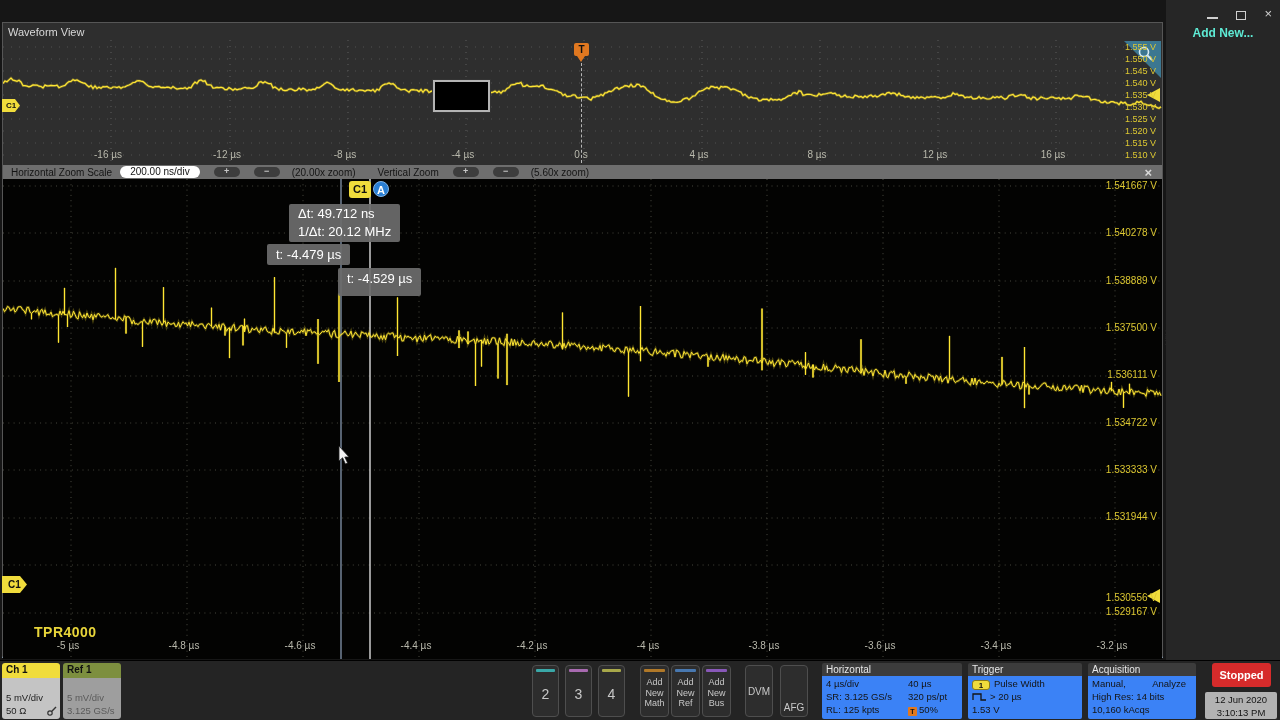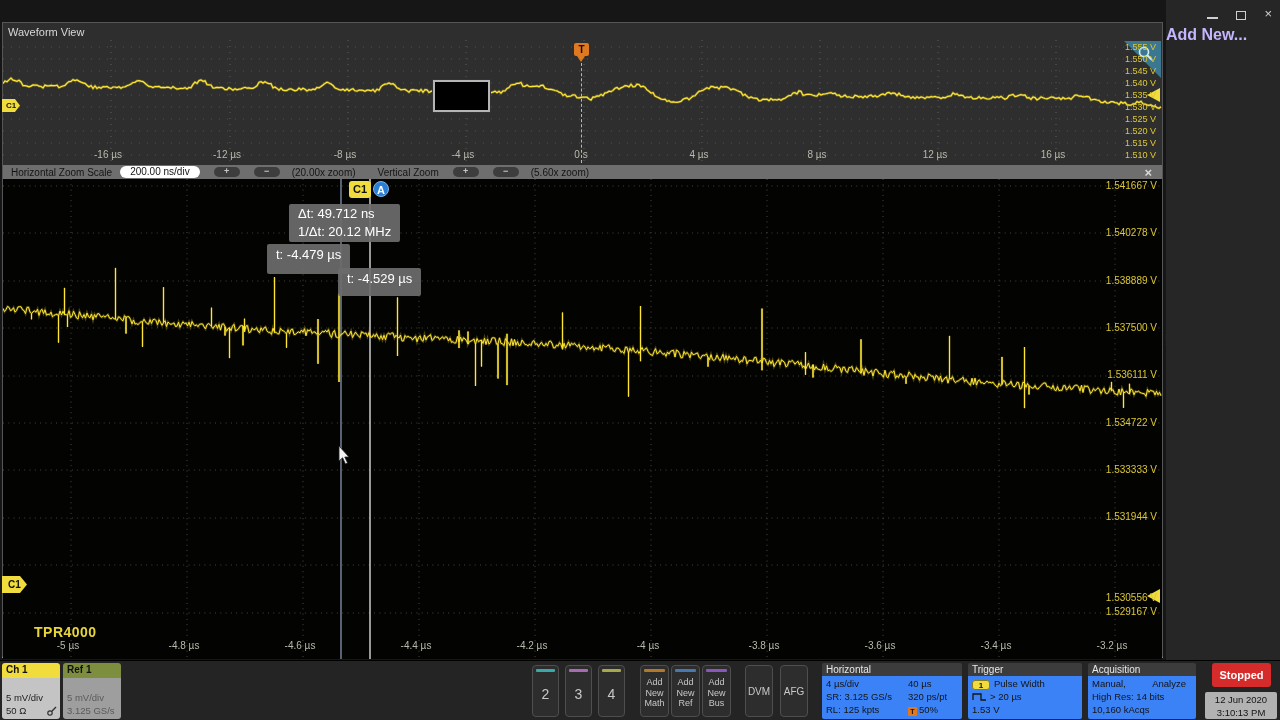--- a/index.html
+++ b/index.html
@@ -57,21 +57,21 @@
   .readout { position:absolute; background:rgba(108,108,108,.93); color:#fff;
     font-size:13px; border-radius:2px; padding:1px 9px; white-space:nowrap; }
   .cursor-badge-c1 { background:#f0dc3c; color:#111; font-weight:bold; font-size:11px;
     text-align:center; line-height:17px; border-radius:3px; }
   .cursor-badge-a { background:#2a7fd4; color:#fff; font-weight:bold; font-size:11px;
     text-align:center; line-height:16px; border-radius:50%; border:1px solid #7fb3e8; }
   .model-label { color:#e8d53a; font-size:14px; font-weight:bold; letter-spacing:.5px; }
 
   
   .right-panel { left:1166px; top:0; width:114px; height:660px; background:#262626; }
-  .rp-title { text-align:left; color:#c4b5fd; font-size:16px; font-weight:bold; margin-top:26px; }
+  .rp-title { text-align:center; color:#5eead4; font-size:12px; font-weight:bold; margin-top:26px; }
   .rp-grid { display:grid; grid-template-columns:1fr 1fr; gap:9px 6px; padding:10px 7px 0 9px; }
   .rp-btn { background:#323232; border:1px solid #5a5a5a; border-radius:4px; color:#e8e8e8;
     font-size:11px; text-align:center; padding:3px 1px; min-height:22px;
     display:flex; align-items:center; justify-content:center; white-space:pre-line; line-height:13px; }
 
   
   .bottom-bar { left:0; top:660px; width:1280px; height:60px; background:#242424; border-top:1px solid #000; }
   .badge-card { position:absolute; top:2px; width:58px; height:56px; border-radius:3px; overflow:hidden; }
   .badge-head { height:15px; font-size:10px; font-weight:bold; color:#111; padding:1px 4px; }
   .badge-body { height:41px; font-size:9.5px; color:#222; padding:14px 4px; line-height:12.5px; position:relative; }
@@ -181,21 +181,21 @@
       <path d="M0.0,129.4L1.5,132.6L3.0,130.6L4.5,127.5L6.0,128.3L7.5,131.6L9.0,130.8L10.5,128.7L12.0,133.1L13.5,131.5L15.0,128.0L16.5,127.6L18.0,127.8L19.5,130.6L21.0,131.6L22.5,134.6L24.0,128.4L25.5,128.2L27.0,133.1L28.5,134.6L28.5,140.3L28.5,134.6L30.0,132.8L31.5,131.9L33.0,133.2L34.5,130.2L36.0,136.5L37.5,131.6L39.0,130.4L40.5,134.5L42.0,130.8L43.5,136.2L45.0,135.1L46.5,135.8L48.0,133.1L49.5,137.8L51.0,136.3L52.5,135.7L54.0,135.1L55.5,137.0L55.5,163.6L55.5,137.0L57.0,132.0L58.5,136.0L60.0,132.2L61.5,135.6L61.5,108.9L61.5,135.6L63.0,135.6L64.5,136.4L64.5,148.0L64.5,136.4L66.0,131.6L67.5,138.4L69.0,137.3L70.5,132.2L72.0,135.5L73.5,138.9L75.0,140.0L76.5,132.7L78.0,136.4L79.5,138.7L81.0,135.6L82.5,139.1L84.0,134.0L85.5,137.7L87.0,138.7L88.5,135.0L90.0,140.8L91.5,135.5L93.0,138.3L94.5,134.8L96.0,134.7L97.5,137.4L99.0,138.2L100.5,136.7L102.0,138.2L103.5,136.7L105.0,135.6L106.5,139.1L108.0,139.8L109.5,138.5L111.0,139.6L112.5,140.2L112.5,88.9L112.5,140.2L114.0,141.5L115.5,137.8L117.0,138.4L118.5,140.7L120.0,141.8L121.5,136.7L123.0,138.3L123,154.6L123,138.3L124.5,137.7L126.0,137.8L127.5,140.4L129.0,144.9L130.5,141.0L132.0,145.0L133.5,144.6L135.0,145.5L136.5,144.1L138.0,142.7L139.5,143.1L139.5,167.8L139.5,143.1L141.0,140.2L142.5,142.8L144.0,144.6L145.5,145.2L147.0,140.6L148.5,144.4L150.0,140.7L151.5,140.1L153.0,141.6L154.5,145.7L156.0,140.7L157.5,143.3L159.0,146.3L160.5,143.7L160.5,108.2L160.5,143.7L162.0,141.6L163.5,147.6L165.0,143.0L166.5,144.6L168.0,145.4L169.5,144.7L171.0,143.9L172.5,147.5L174.0,147.2L175.5,143.3L177.0,148.4L178.5,145.3L180.0,142.8L181.5,144.6L183.0,144.0L184.5,146.8L186.0,143.2L187.5,147.7L189.0,142.5L190.5,145.3L192.0,146.8L193.5,145.8L195.0,147.7L196.5,145.3L198.0,145.0L199.5,144.9L201.0,147.7L202.5,149.9L204.0,145.7L205.5,144.6L207.0,145.5L208.5,147.5L208.5,128.7L208.5,147.5L210.0,149.6L211.5,147.0L213.0,145.7L214.5,149.4L216.0,145.4L217.5,151.2L219.0,145.3L220.5,144.8L222.0,147.7L222,156.6L222,147.7L223.5,152.3L225.0,149.6L226.5,148.8L226.5,179.1L226.5,148.8L228.0,151.7L229.5,147.2L231.0,145.3L232.5,152.0L234.0,151.1L235.5,149.9L237.0,147.2L238.5,146.5L240.0,146.9L240,166.4L240,146.9L241.5,153.0L241.5,139.7L241.5,153.0L243.0,146.9L244.5,146.7L246.0,153.6L247.5,153.1L249.0,149.2L250.5,150.6L252.0,150.6L253.5,148.6L255.0,152.0L256.5,153.8L258.0,148.8L259.5,151.5L261.0,149.1L262.5,147.9L264.0,151.9L265.5,153.4L267.0,153.3L268.5,155.4L270.0,149.2L271.5,153.4L271.5,98.2L271.5,153.4L273.0,153.2L274.5,154.8L276.0,154.9L277.5,149.3L279.0,151.4L280.5,151.8L282.0,153.4L283.5,154.8L283.5,168.7L283.5,154.8L285.0,150.7L286.5,154.9L288.0,150.6L289.5,150.0L291.0,155.5L292.5,155.4L294.0,153.8L295.5,152.9L297.0,153.8L298.5,151.0L300.0,153.2L301.5,149.7L303.0,156.8L304.5,150.8L306.0,152.0L307.5,150.3L309.0,154.4L310.5,153.1L312.0,152.9L313.5,155.0L315.0,153.9L315,140.1L315,184.8L315,153.9L316.5,155.6L318.0,154.0L319.5,152.3L321.0,153.0L322.5,151.4L324.0,153.0L325.5,150.7L327.0,156.1L328.5,158.5L330.0,153.3L331.5,151.4L333.0,157.9L334.5,158.6L336.0,158.8L336,114.4L336,203.0L336,158.8L337.5,155.8L339.0,155.1L340.5,154.0L342.0,151.9L343.5,154.7L345.0,156.9L346.5,155.7L348.0,152.1L349.5,158.6L351.0,155.8L352.5,153.1L354.0,155.5L355.5,156.8L357.0,158.6L358.5,152.8L360.0,153.6L361.5,154.7L363.0,154.0L364.5,157.6L366.0,153.6L367.5,157.8L369.0,158.2L370.5,155.6L372.0,157.8L373.5,154.7L375.0,157.9L376.5,160.3L378.0,156.6L379.5,160.6L381.0,156.3L382.5,160.7L384.0,155.6L385.5,154.0L387.0,155.3L388.5,154.2L390.0,153.9L391.5,158.8L393.0,156.2L394.5,158.0L394.5,118.5L394.5,176.9L394.5,158.0L396.0,159.0L397.5,156.1L399.0,162.0L400.5,161.8L402.0,156.5L403.5,158.3L405.0,157.3L406.5,158.3L408.0,158.5L409.5,160.9L411.0,159.0L412.5,157.1L414.0,162.8L415.5,158.5L417.0,156.8L418.5,161.1L420.0,162.3L421.5,156.1L423.0,160.9L424.5,157.8L426.0,157.0L427.5,155.6L429.0,161.5L430.5,160.3L432.0,157.3L433.5,158.3L435.0,158.0L436.5,160.5L438.0,159.2L439.5,157.8L441.0,159.8L442.5,157.8L444.0,158.4L445.5,162.0L447.0,159.2L448.5,163.4L450.0,162.6L451.5,164.2L453.0,163.7L454.5,157.4L456.0,162.8L456,151.4L456,169.1L456,162.8L457.5,158.1L459.0,162.3L460.5,158.8L462.0,159.9L463.5,161.8L465.0,165.1L465,152.5L465,165.1L466.5,162.6L468.0,162.1L469.5,161.2L471.0,160.0L472.5,165.4L472.5,206.9L472.5,165.4L474.0,159.5L475.5,162.7L477.0,161.6L478.5,161.1L478.5,187.5L478.5,161.1L480.0,164.5L481.5,159.3L483.0,165.5L484.5,160.0L486.0,165.1L487.5,163.3L489.0,159.0L490.5,158.7L492.0,159.2L493.5,165.2L495.0,164.9L495,199.5L495,164.9L496.5,158.8L498.0,164.5L499.5,164.7L501.0,166.6L502.5,159.6L504.0,162.4L504,154.8L504,206.1L504,162.4L505.5,163.7L507.0,166.6L508.5,159.8L510.0,166.7L511.5,160.5L513.0,166.2L514.5,162.6L516.0,166.6L517.5,166.2L519.0,161.0L520.5,163.2L522.0,165.6L523.5,165.6L525.0,166.9L526.5,165.0L528.0,166.6L529.5,162.5L531.0,161.6L532.5,165.5L534.0,164.7L535.5,167.6L537.0,165.1L538.5,163.2L540.0,166.2L541.5,167.0L543.0,164.3L544.5,166.8L546.0,162.6L547.5,162.0L549.0,164.2L550.5,168.8L552.0,168.9L553.5,166.2L555.0,167.0L556.5,163.7L558.0,165.7L559.5,170.2L559.5,133.6L559.5,170.2L561.0,164.2L562.5,169.1L564.0,166.1L565.5,162.9L567.0,167.1L568.5,164.2L570.0,165.5L571.5,164.3L573.0,166.3L574.5,167.6L576.0,165.2L577.5,170.6L579.0,168.5L580.5,166.7L582.0,167.9L583.5,170.8L585.0,167.9L586.5,169.6L588.0,169.2L589.5,167.2L591.0,171.3L592.5,168.9L594.0,169.4L595.5,170.5L597.0,166.5L598.5,172.1L600.0,165.8L601.5,167.5L603.0,168.1L604.5,166.5L606.0,165.9L607.5,170.0L609.0,168.8L610.5,172.0L612.0,172.5L613.5,169.2L615.0,169.0L616.5,170.2L618.0,173.3L619.5,172.4L621.0,174.4L622.5,168.1L624.0,168.4L625.5,174.0L625.5,217.6L625.5,174.0L627.0,169.3L628.5,172.2L630.0,168.5L631.5,172.7L633.0,173.8L634.5,171.5L636.0,174.5L637.5,171.6L637.5,127.1L637.5,182.2L637.5,171.6L639.0,168.4L640.5,171.8L642.0,170.2L643.5,168.9L645.0,172.3L646.5,174.6L648.0,175.7L649.5,176.5L651.0,172.7L652.5,169.6L654.0,174.7L655.5,173.9L657.0,171.4L658.5,173.6L660.0,175.4L661.5,174.4L663.0,177.3L664.5,173.0L666.0,175.1L667.5,172.4L669.0,171.7L670.5,171.3L672.0,178.1L673.5,171.0L675.0,172.0L676.5,174.4L678.0,178.8L679.5,178.6L681.0,172.4L682.5,175.3L684.0,173.4L685.5,175.3L687.0,178.8L688.5,173.1L690.0,175.7L691.5,175.4L693.0,174.5L694.5,173.9L696.0,178.2L697.5,179.7L699.0,176.8L700.5,176.2L702.0,176.4L703.5,174.9L705.0,178.5L705,187.7L705,178.5L706.5,180.7L708.0,175.6L709.5,180.6L711.0,181.5L712.5,180.0L714.0,176.0L715.5,179.3L717.0,181.7L718.5,178.4L720.0,175.3L721.5,181.2L723.0,176.5L724.5,181.2L726.0,176.9L727.5,179.7L729.0,180.1L730.5,178.7L732.0,181.0L733.5,177.4L735.0,179.7L736.5,183.9L738.0,181.6L739.5,182.4L741.0,177.7L742.5,178.4L744.0,184.9L745.5,181.8L747.0,181.5L748.5,181.6L750.0,182.4L751.5,178.5L753.0,178.3L754.5,183.9L756.0,183.6L757.5,181.2L759.0,184.1L759,129.6L759,191.3L759,184.1L760.5,179.2L762.0,179.9L763.5,183.7L765.0,185.6L766.5,181.4L768.0,184.8L769.5,181.5L771.0,187.6L772.5,184.9L774.0,182.6L775.5,180.7L777.0,186.1L778.5,180.8L780.0,182.1L781.5,183.4L783.0,187.8L784.5,186.7L786.0,181.9L787.5,183.0L789.0,181.4L790.5,182.8L792.0,185.2L793.5,183.4L795.0,182.3L796.5,186.0L798.0,183.2L799.5,188.6L801.0,186.8L802.5,190.7L802.5,173.2L802.5,195.8L802.5,190.7L804.0,187.2L805.5,184.0L807.0,189.1L808.5,189.1L810.0,185.7L810,198.5L810,185.7L811.5,190.9L813.0,187.7L814.5,190.1L816.0,190.4L817.5,191.1L819.0,190.6L820.5,185.1L822.0,191.1L823.5,186.9L825.0,191.7L826.5,191.1L828.0,192.4L829.5,191.5L831.0,188.9L832.5,185.8L834.0,188.7L835.5,187.8L837.0,188.8L838.5,193.5L840.0,188.3L841.5,188.3L843.0,192.4L844.5,193.5L846.0,188.5L847.5,188.6L849.0,187.5L850.5,192.2L852.0,192.7L853.5,188.6L855.0,190.8L856.5,192.9L858.0,194.2L858,160.3L858,194.2L859.5,189.7L861.0,196.4L862.5,189.3L864.0,192.0L865.5,194.3L867.0,192.8L868.5,191.5L870.0,197.0L871.5,191.3L873.0,190.3L874.5,191.5L876.0,194.6L877.5,194.7L879.0,196.2L880.5,198.3L882.0,191.2L883.5,197.6L885.0,198.7L886.5,194.1L888.0,192.5L889.5,193.7L891.0,191.7L892.5,199.3L894.0,196.7L895.5,198.5L897.0,194.9L898.5,195.2L900.0,198.8L901.5,196.7L903.0,198.4L903,204.8L903,198.4L904.5,197.4L906.0,192.9L907.5,195.1L909.0,196.6L910.5,200.1L912.0,195.3L913.5,197.9L915.0,197.9L916.5,201.3L918.0,196.6L919.5,198.7L921.0,198.1L922.5,201.6L924.0,200.8L925.5,194.9L927.0,195.8L928.5,197.2L930.0,197.0L931.5,201.3L933.0,196.5L934.5,197.3L936.0,201.5L937.5,197.1L939.0,203.0L940.5,200.8L942.0,198.9L943.5,197.8L945.0,204.2L946.5,198.6L946.5,156.9L946.5,198.6L948.0,200.2L949.5,197.7L951.0,201.7L952.5,203.7L954.0,202.2L955.5,202.0L957.0,200.3L958.5,199.9L960.0,198.1L961.5,202.8L963.0,200.5L964.5,203.0L966.0,204.8L967.5,206.2L969.0,199.2L970.5,205.6L972.0,199.1L973.5,206.1L975.0,201.9L976.5,200.9L978.0,204.0L979.5,203.6L981.0,204.9L982.5,203.7L984.0,202.1L985.5,203.6L987.0,203.2L988.5,203.9L990.0,203.2L991.5,205.5L993.0,206.8L994.5,208.4L996.0,204.2L997.5,206.7L999.0,205.4L999,177.9L999,205.4L1000.5,201.4L1002.0,202.6L1003.5,207.1L1005.0,205.4L1006.5,205.0L1008.0,202.2L1009.5,206.6L1011.0,207.9L1012.5,206.9L1014.0,203.3L1015.5,203.5L1017.0,210.0L1018.5,209.3L1020.0,203.0L1021.5,204.0L1021.5,168.0L1021.5,229.1L1021.5,204.0L1023.0,208.3L1024.5,204.5L1026.0,206.9L1026,215.5L1026,206.9L1027.5,207.8L1029.0,209.1L1030.5,209.0L1032.0,206.5L1033.5,209.6L1035.0,210.1L1036.5,208.2L1038.0,206.8L1039.5,204.9L1041.0,204.0L1042.5,204.0L1044.0,207.6L1045.5,207.5L1047.0,208.4L1048.5,209.9L1050.0,206.4L1051.5,210.8L1053.0,211.6L1054.5,207.6L1056.0,211.6L1057.5,211.3L1059.0,211.3L1060.5,206.7L1062.0,206.6L1063.5,211.0L1065.0,209.2L1066.5,206.8L1068.0,210.4L1069.5,209.8L1071.0,207.1L1072.5,206.3L1074.0,206.2L1075.5,207.8L1077.0,211.9L1078.5,206.3L1080.0,213.5L1081.5,206.8L1083.0,207.5L1084.5,207.0L1086.0,209.5L1087.5,214.5L1089.0,212.7L1090.5,209.6L1092.0,211.7L1093.5,210.5L1095.0,208.8L1096.5,210.4L1098.0,214.6L1099.5,211.5L1101.0,209.2L1102.5,214.0L1104.0,214.6L1105.5,213.3L1107.0,208.7L1108.5,211.7L1108.5,202.9L1108.5,211.7L1110.0,210.6L1111.5,214.7L1113.0,215.0L1114.5,216.1L1116.0,210.0L1117.5,215.9L1119.0,209.6L1120.5,213.4L1120.5,228.8L1120.5,213.4L1122.0,213.5L1123.5,212.0L1125.0,214.1L1126.5,214.8L1126.5,204.8L1126.5,214.8L1128.0,209.8L1129.5,211.3L1131.0,215.8L1132.5,212.4L1134.0,213.0L1135.5,212.2L1137.0,213.5L1138.5,214.1L1140.0,214.5L1141.5,214.8L1143.0,217.4L1144.5,210.4L1146.0,213.2L1147.5,211.3L1149.0,212.0L1150.5,212.3L1152.0,215.9L1153.5,212.3L1155.0,215.8L1156.5,213.4L1158.0,216.8" fill="none" stroke="#ffe633" stroke-width="1"></path>
     </svg>
 
   <div class="abs cursor-badge-c1" style="left:349px;top:181px;width:22px;height:17px;">C1</div>
   <div class="abs cursor-badge-a" style="left:373px;top:181px;width:16px;height:16px;">A</div>
 
   <div class="abs readout" style="left:289px;top:204px;height:38px;line-height:18px;">
     <div>Δt: 49.712 ns</div>
     <div>1/Δt: 20.12 MHz</div>
   </div>
-  <div class="abs readout" style="left:267px;top:244px;height:30px;line-height:19px;">t: -4.479 µs</div>
+  <div class="abs readout" style="left:267px;top:244px;height:21px;line-height:19px;">t: -4.479 µs</div>
   <div class="abs readout" style="left:338px;top:268px;height:28px;line-height:19px;">t: -4.529 µs</div>
 
   <div class="abs ch-badge" style="left:2px;top:576px;width:25px;height:17px;font-size:10px;line-height:17px;">C1</div>
   <div class="abs model-label" style="left:34px;top:624px;">TPR4000</div>
   <div class="abs yarrow" style="left:1147px;top:589px;"></div>
 
   <svg class="abs" style="left:338px;top:446px;" width="14" height="20">
     <polygon points="1,0 1,15 4.6,11.8 7.4,18 9.6,17 6.8,11 11,11" fill="#f2f2f2" stroke="#222" stroke-width="0.8"></polygon>
   </svg>
 
@@ -266,21 +266,21 @@
       <div class="chan-stripe" style="background: rgb(136, 88, 184);"></div>
       <div class="chan-3line">Add
 New
 Bus</div>
     </div>
 
     <div class="chan-btn" style="left:745px;width:28px;">
       <div class="chan-num" style="font-size:10px;margin-top:20px;">DVM</div>
     </div>
     <div class="chan-btn" style="left:780px;width:28px;">
-      <div class="chan-num" style="font-size:10px;margin-top:20px;">AFG</div>
+      <div class="chan-num" style="font-size:10px;margin-top:36px;">AFG</div>
     </div>
 
     <div class="info-card" style="left:822px;width:140px;">
       <div class="info-head">Horizontal</div>
       <div class="info-body">
         <div class="hrow">
           <span>4 µs/div</span>
           <span>40 µs</span>
         </div>
         <div class="hrow">

